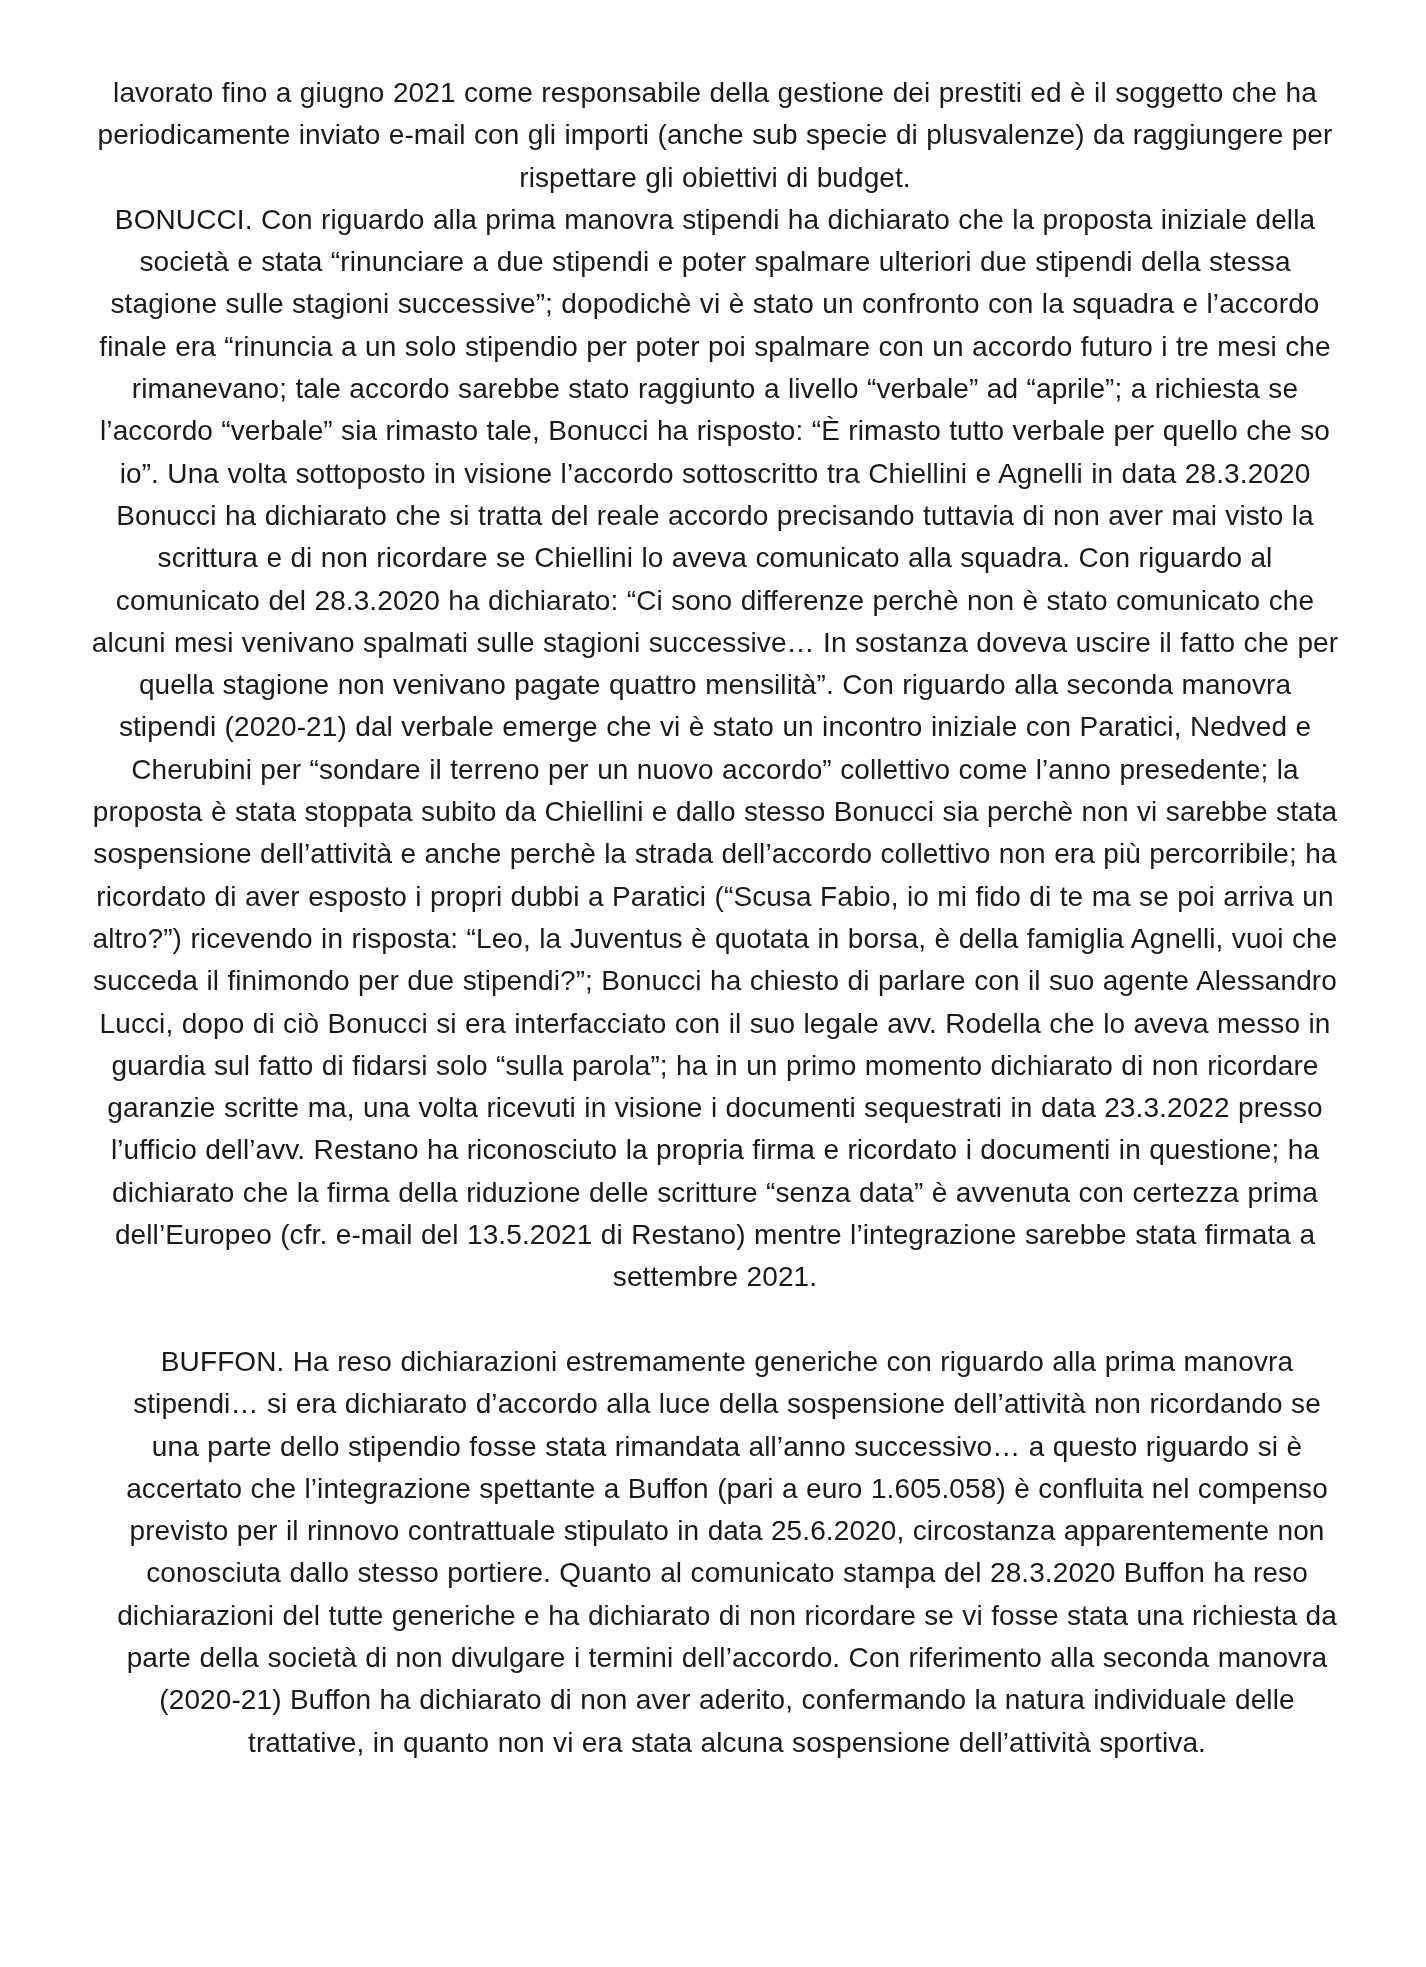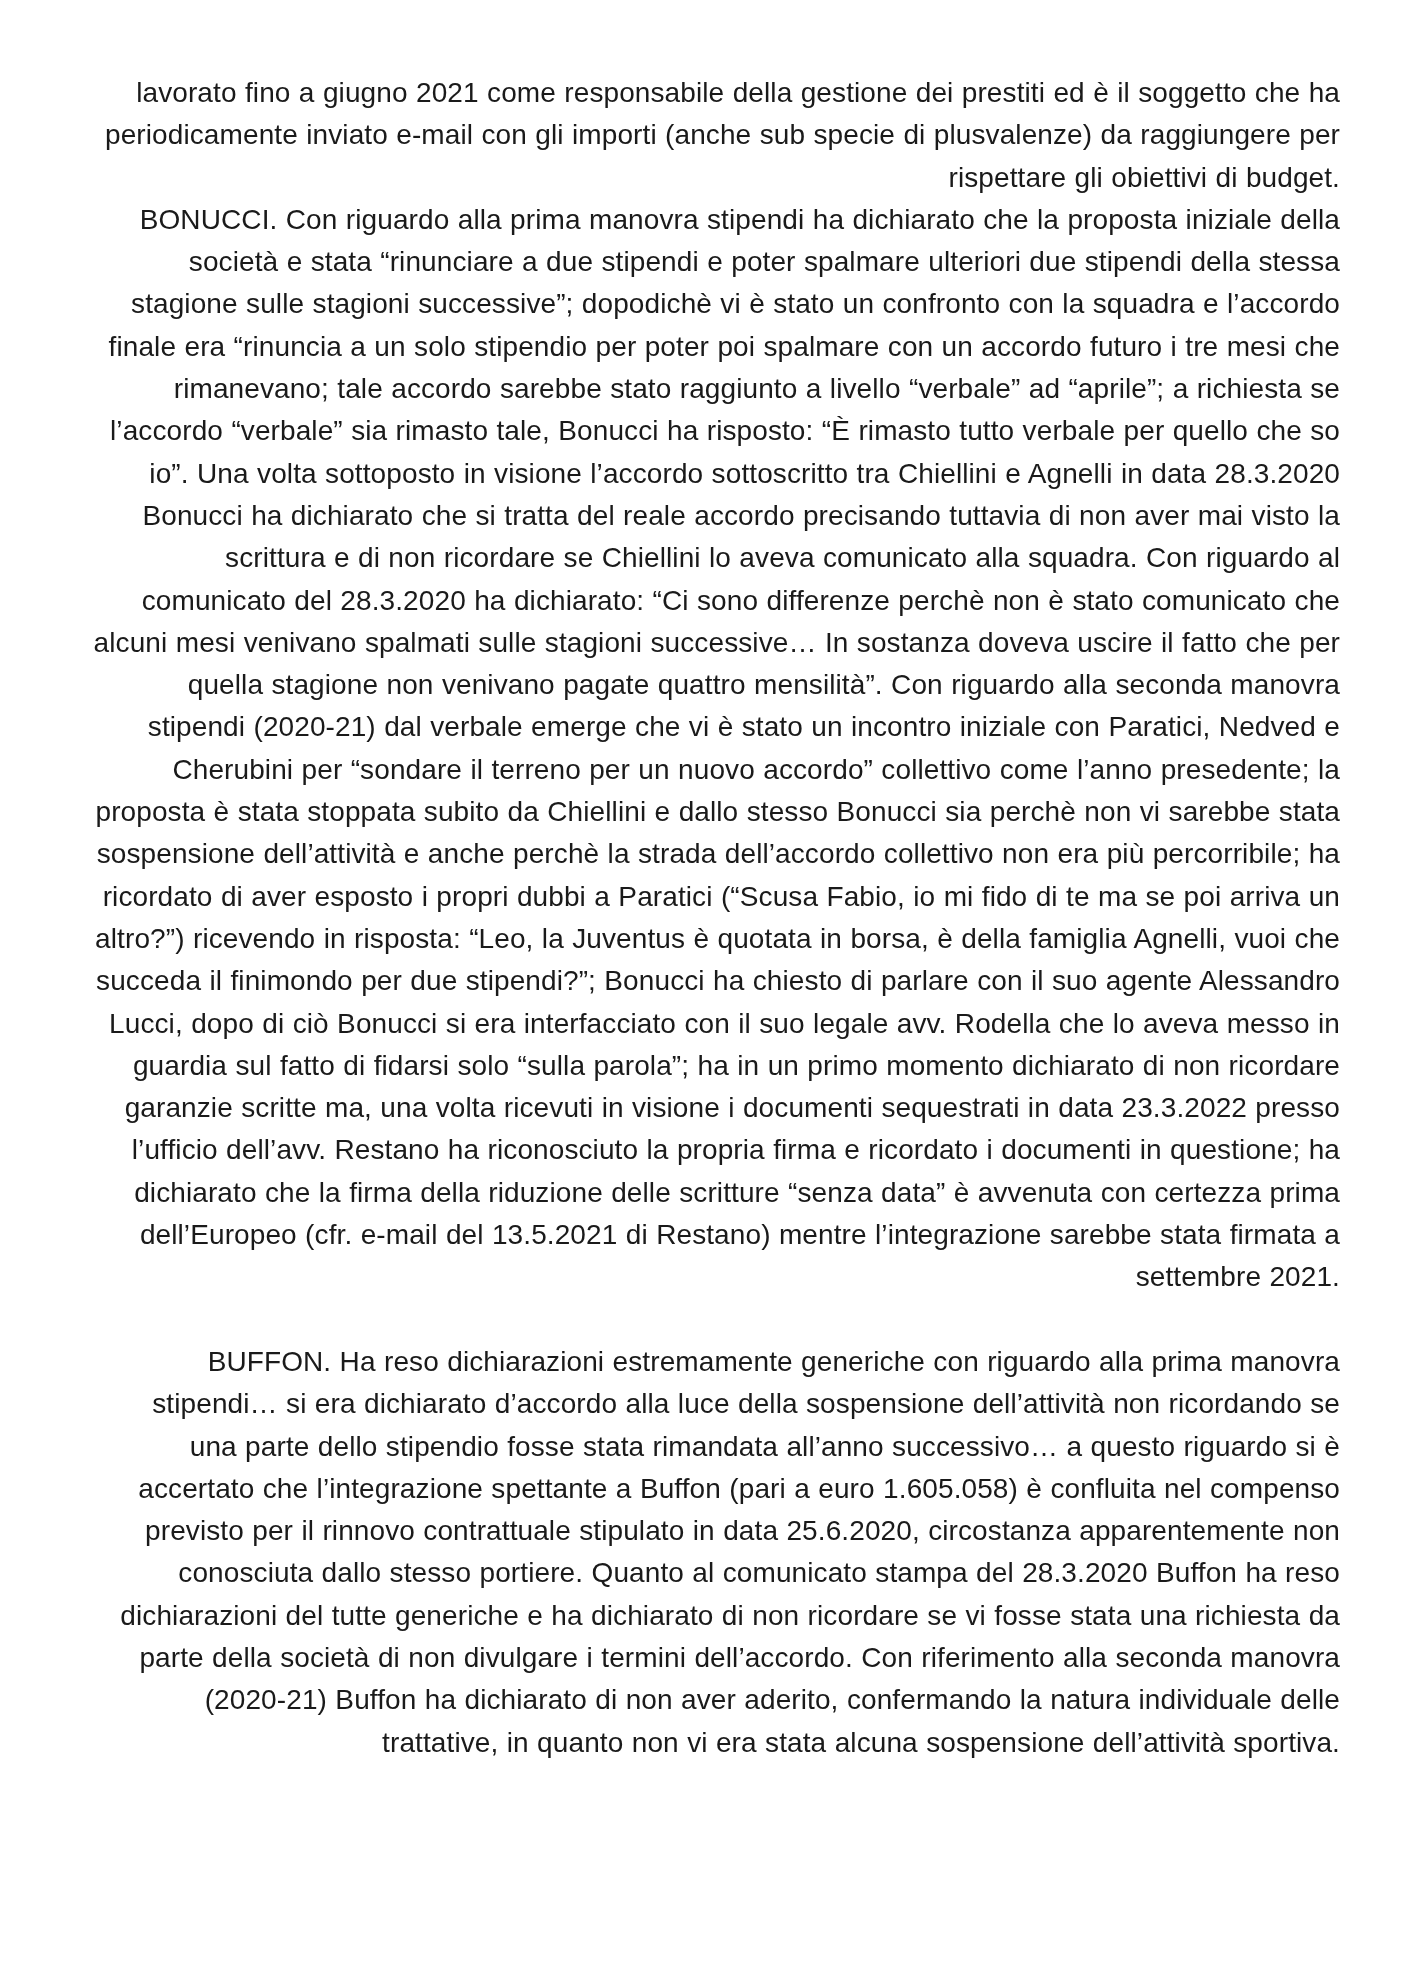--- a/index.html
+++ b/index.html
@@ -19,21 +19,21 @@
     padding: 72px 86px 0 90px;
     background: #ffffff;
   }
   .doc-text p {
     margin: 0;
     font-family: "Liberation Sans", "DejaVu Sans", sans-serif;
     font-size: 28px;
     line-height: 42.3px;
     letter-spacing: 0.1px;
     color: #1a1a1a;
-    text-align: right;
+    text-align: center;
     word-spacing: 0.5px;
   }
   .doc-text p.para-gap {
     margin-top: 42.3px;
     margin-left: 24px;
   }
 </style>
 </head>
 <body>
 

